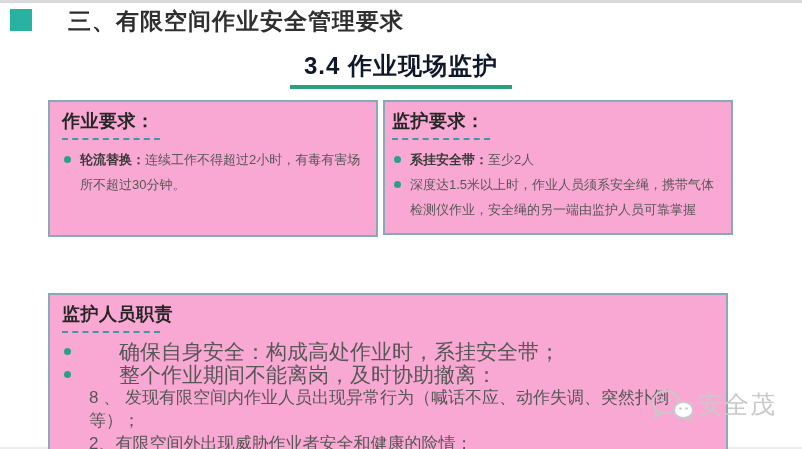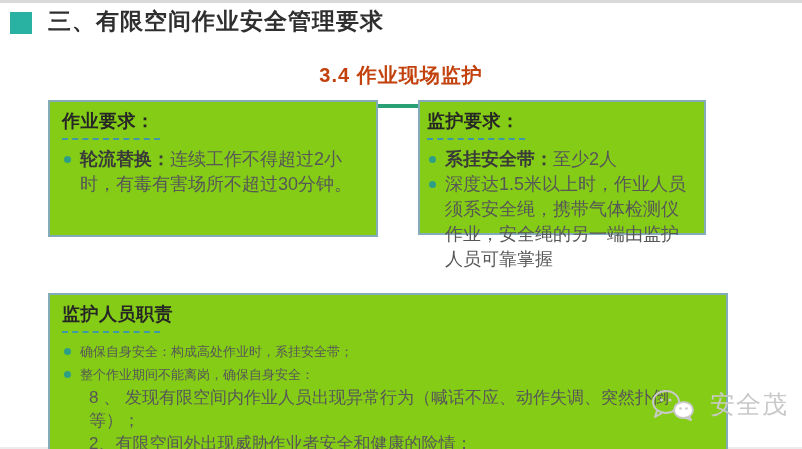--- a/index.html
+++ b/index.html
@@ -4,47 +4,47 @@
 <style>
   html,body{margin:0;padding:0;background:#ffffff;}
   .slide{
     position:relative;width:802px;height:449px;background:#ffffff;overflow:hidden;
     font-family:"Liberation Sans","DejaVu Sans",sans-serif;
   }
   .edge-top{position:absolute;top:0;left:0;right:0;height:3px;background:#d9d9d9;}
   .edge-bottom{position:absolute;bottom:0;left:0;right:0;height:2px;background:#ececec;}
 
   
-  .hdr{position:absolute;top:6px;left:10px;display:flex;align-items:center;}
+  .hdr{position:absolute;top:6px;left:10px;display:flex;align-items:flex-start;gap:20px;}
   .hdr-sq{width:22px;height:22px;background:#29b2a2;margin-top:3px;flex:none;}
   .hdr-title{margin:0 0 0 16px;font-size:23px;font-weight:bold;color:#2f2f2f;letter-spacing:1px;}
 
   
   .subwrap{position:absolute;top:50px;left:0;width:100%;text-align:center;}
-  .subtitle{margin:12px;font-size:20px;font-weight:bold;color:#c2410c;letter-spacing:1px;display:inline-block;}
+  .subtitle{margin:0;font-size:24px;font-weight:bold;color:#0f172a;letter-spacing:1px;display:inline-block;}
   .sub-underline{width:222px;height:4px;background:#2aa077;margin:3px auto 0;}
 
   
-  .box{position:absolute;border:2px solid #84abb8;background:#84cc16;box-sizing:border-box;padding:6px 12px;}
+  .box{position:absolute;border:2px solid #84abb8;background:#f9a8d4;box-sizing:border-box;padding:6px 12px;}
   .box-left{left:48px;top:100px;width:330px;height:137px;}
-  .box-right{left:418px;top:100px;width:288px;height:135px;padding-left:7px;}
+  .box-right{left:383px;top:100px;width:350px;height:135px;padding-left:7px;}
   .box-bottom{left:48px;top:253px;width:680px;height:168px;overflow:visible;margin-top:40px;}
   .box h3{margin:1px 0 0;font-size:18px;font-weight:bold;color:#262626;letter-spacing:0.5px;}
   .dash{border-top:2px dashed #3f98a6;width:98px;margin:5px 0 7px;}
   .blist{list-style:none;margin:0;padding:0;}
-  .blist li{display:flex;font-size:18px;line-height:25px;color:#575757;}
-  .box-bottom .blist li{font-size:13px;line-height:23px;}
+  .blist li{display:flex;font-size:13px;line-height:25px;color:#575757;}
+  .box-bottom .blist li{font-size:21px;line-height:23px;gap:39px;}
   .dot{width:7px;height:7px;border-radius:50%;background:#2d9f87;margin:9px 9px 0 2px;flex:none;}
   .box-bottom .dot{margin-top:8px;}
   .btext{margin:0;}
   .btext b{color:#3a3a3a;font-weight:bold;}
   .numbered{margin-left:27px;font-size:17px;line-height:23px;color:#575757;max-width:630px;}
 
   
-  .watermark{position:absolute;left:650px;top:388px;display:flex;align-items:center;gap:16px;z-index:5;}
+  .watermark{position:absolute;left:650px;top:388px;display:flex;align-items:center;gap:4px;z-index:5;}
   .wm-text{font-size:25px;color:#c9c9c9;letter-spacing:1px;}
 </style>
 </head>
 <body>
 
 <div class="slide">
   <div class="edge-top"></div>
   <div class="edge-bottom"></div>
 
   <div class="hdr">
@@ -86,21 +86,21 @@
   <section class="box box-bottom">
     <h3>监护人员职责</h3>
     <div class="dash"></div>
     <ul class="blist">
       <li>
         <span class="dot"></span>
         <p class="btext"><span>确保自身安全：构成高处作业时，系挂安全带；</span></p>
       </li>
       <li>
         <span class="dot"></span>
-        <p class="btext"><span>整个作业期间不能离岗，确保自身安全：</span></p>
+        <p class="btext"><span>整个作业期间不能离岗，及时协助撤离：</span></p>
       </li>
     </ul>
     <div class="numbered">8 、 发现有限空间内作业人员出现异常行为（喊话不应、动作失调、突然扑倒等）；</div>
     <div class="numbered">2、有限空间外出现威胁作业者安全和健康的险情；</div>
     <div class="numbered">3、监护人员本身不能安全有效地履行监护职责。</div>
   </section>
 
   <div class="watermark">
     <svg width="44" height="32" viewBox="0 0 44 32">
       <ellipse cx="16" cy="13" rx="13" ry="11" fill="none" stroke="#c9c9c9" stroke-width="2"></ellipse>

